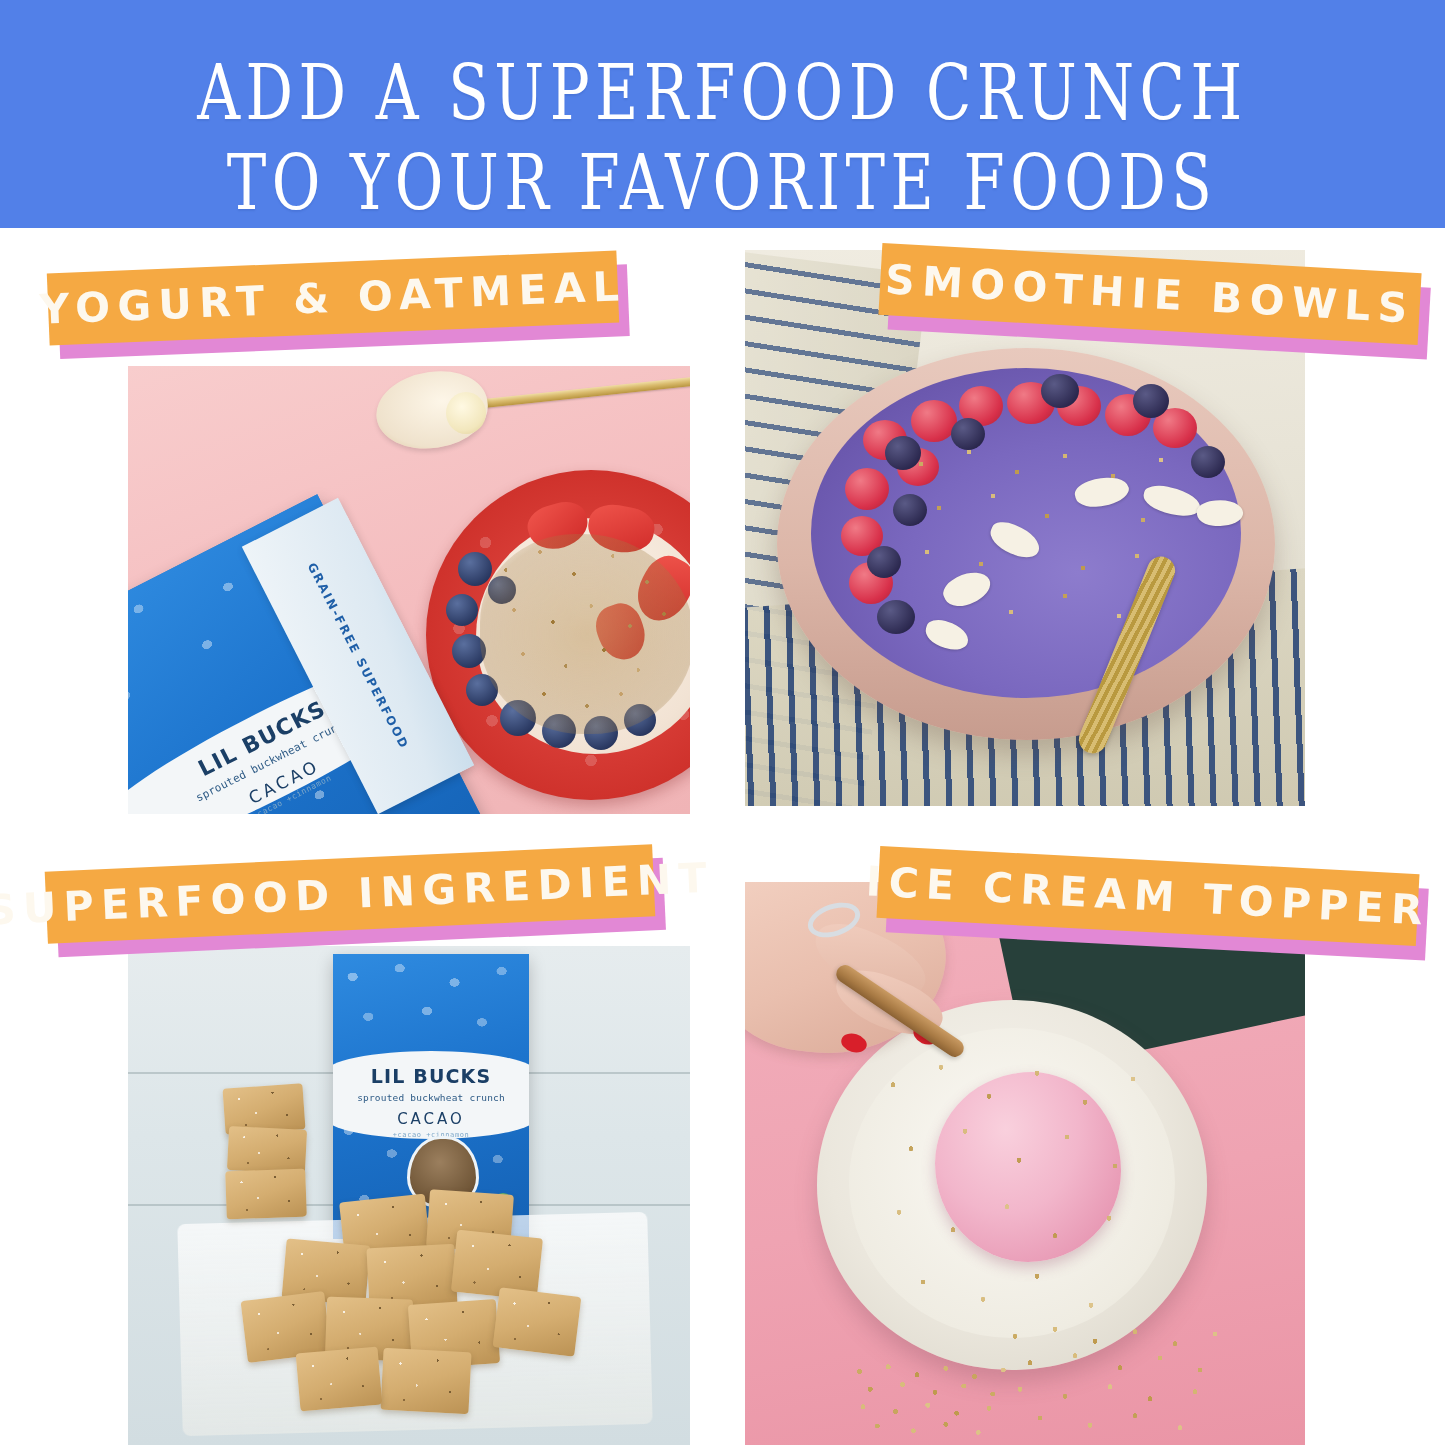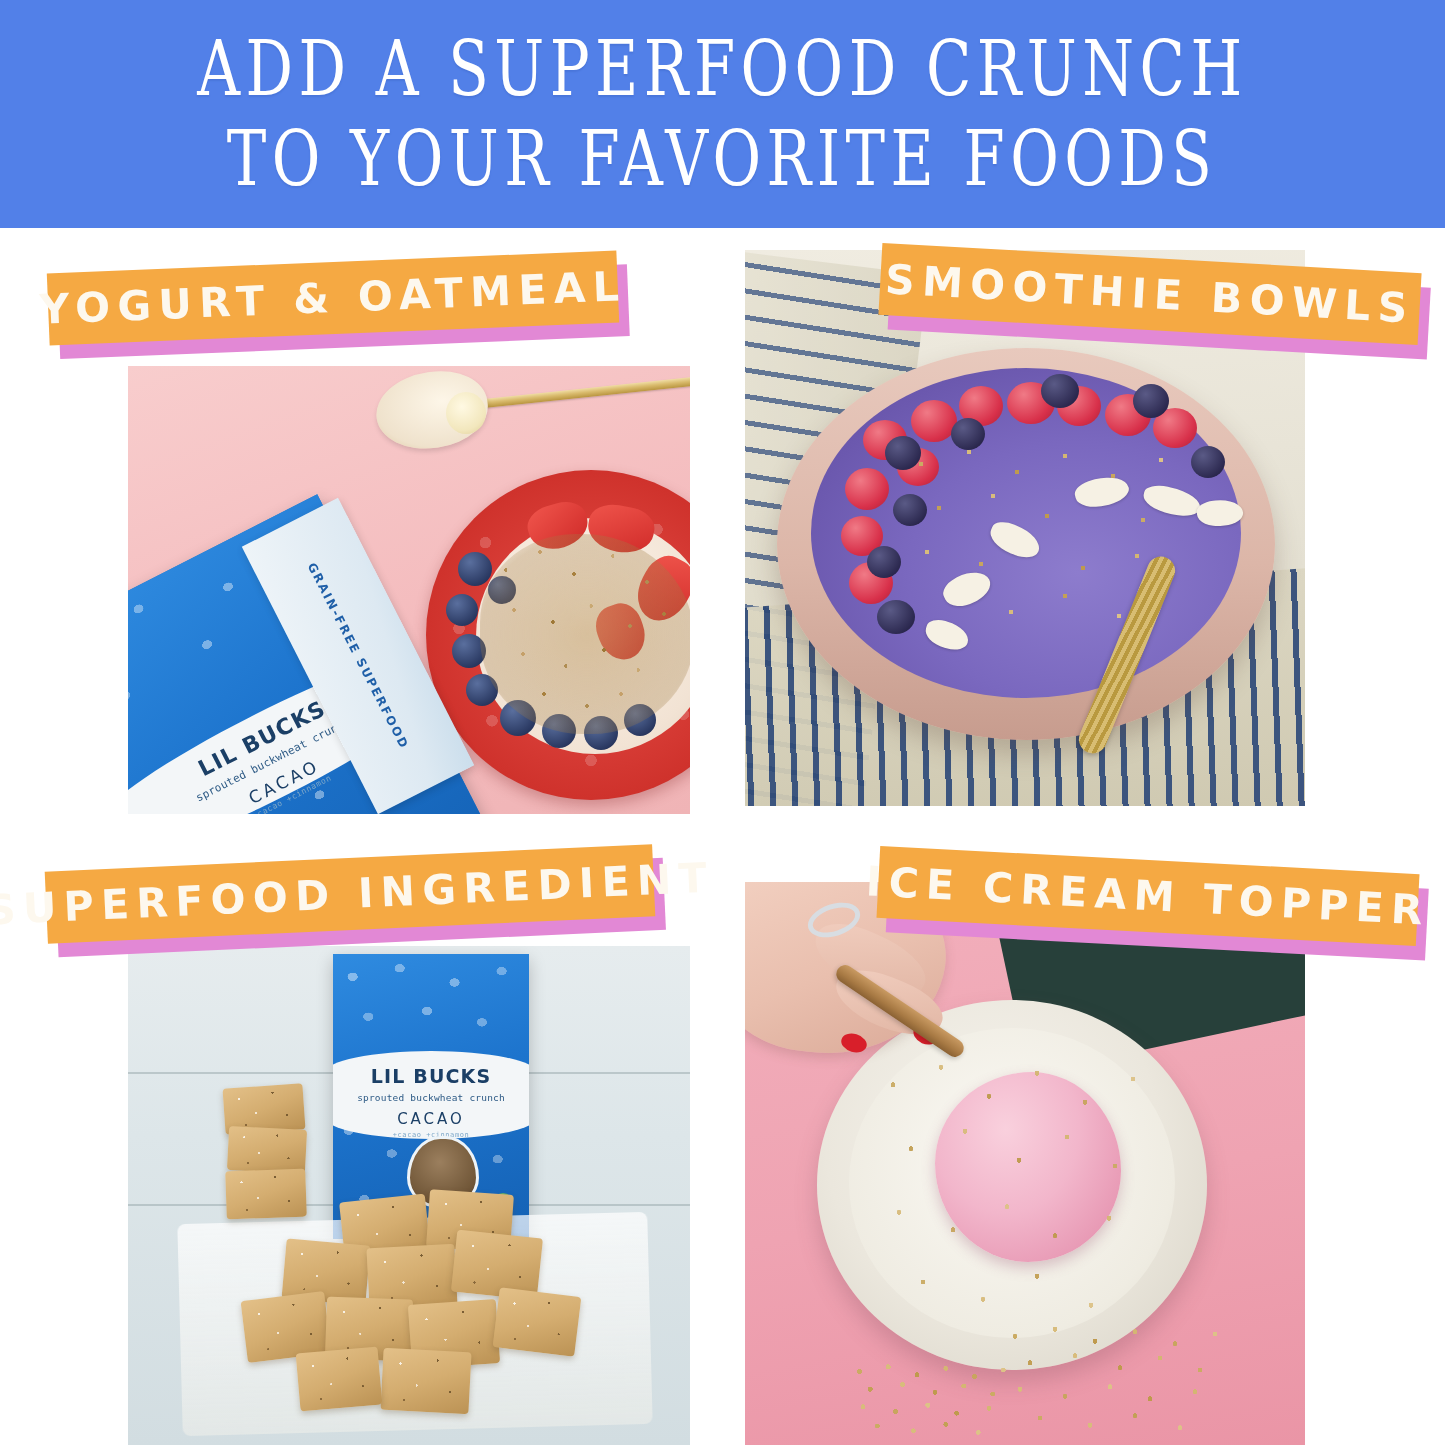--- a/index.html
+++ b/index.html
@@ -18,21 +18,21 @@
   
   .header-band {
     position: absolute;
     left: 0; top: 0;
     width: 1445px;
     height: 228px;
     background: #5280e8;
     display: flex;
     flex-direction: column;
     align-items: center;
-    justify-content: center;
+    justify-content: flex-end;
     overflow: hidden;
   }
   .header-line {
     font-family: "DejaVu Serif", "Liberation Serif", serif;
     color: #ffffff;
     font-weight: 400;
     font-size: 76px;
     line-height: 90px;
     letter-spacing: 7px;
     white-space: nowrap;

